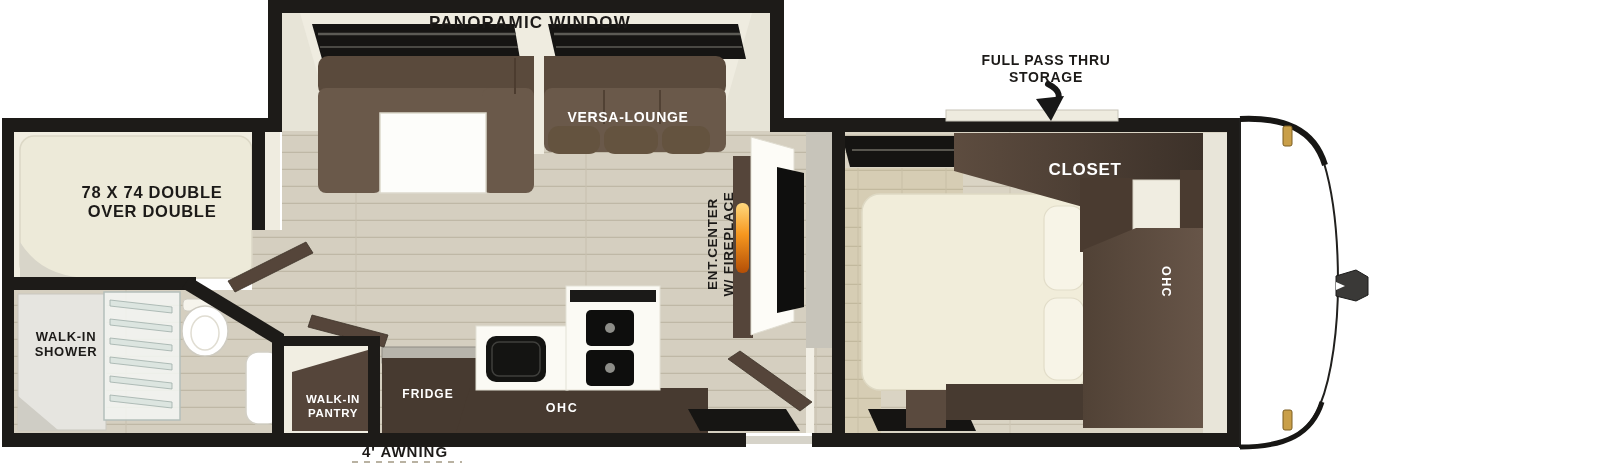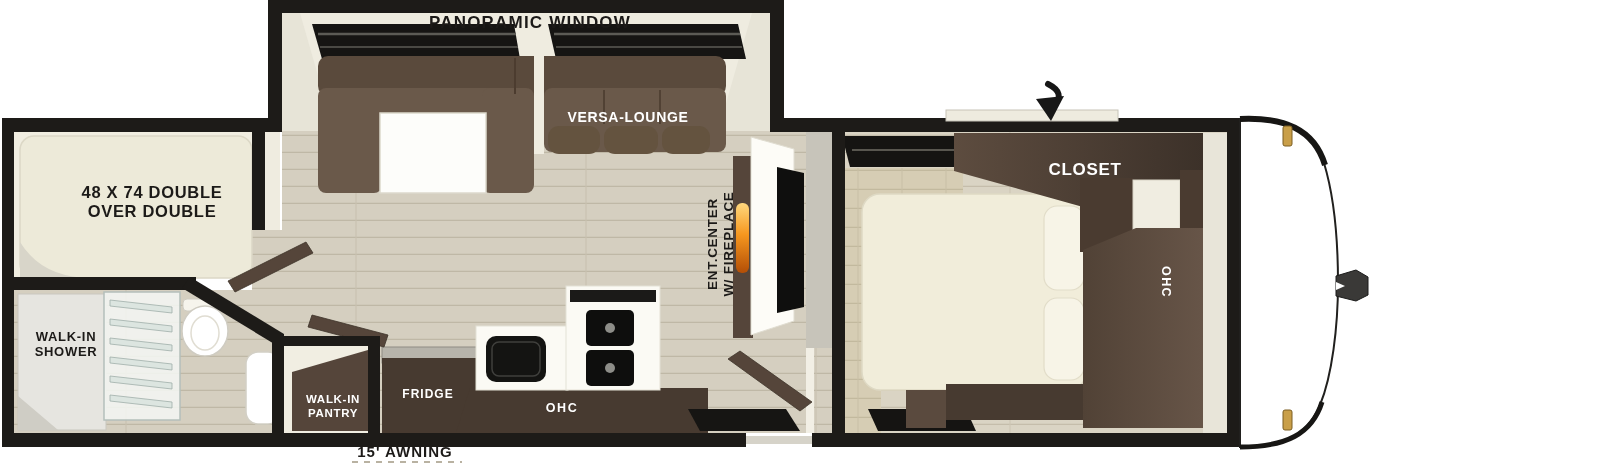--- a/index.html
+++ b/index.html
@@ -199,28 +199,30 @@
     <path d="M1240,447 C1286,447 1312,434 1322,402" stroke="#171614" stroke-width="5" fill="none"></path>
     <rect x="1283" y="126" width="9" height="20" rx="2" fill="#c99f49" stroke="#7c5f22" stroke-width="1"></rect>
     <rect x="1283" y="410" width="9" height="20" rx="2" fill="#c99f49" stroke="#7c5f22" stroke-width="1"></rect>
     <polygon points="1336,276 1356,270 1368,277 1368,295 1356,301 1336,296" fill="#3a3937" stroke="#1b1b1a" stroke-width="1"></polygon>
     <polygon points="1336,282 1345,286 1336,290" fill="#ffffff"></polygon>
   </g>
 </svg>
 
 <div class="lbl" style="left:530px;top:23px;font-size:17px;letter-spacing:1.2px">PANORAMIC WINDOW</div>
 <div class="lbl white" style="left:628px;top:117px;font-size:14px">VERSA-LOUNGE</div>
+<div class="lbl" style="left:1046px;top:69px;font-size:14px">FULL PASS THRU
+STORAGE</div>
 <div class="lbl white" style="left:1085px;top:170px;font-size:17px">CLOSET</div>
-<div class="lbl" style="left:152px;top:202px;font-size:16.5px">48 X 74 DOUBLE
+<div class="lbl" style="left:152px;top:202px;font-size:16.5px">78 X 74 DOUBLE
 OVER DOUBLE</div>
 <div class="lbl white rot-cw" style="left:1166px;top:282px;font-size:12.5px;letter-spacing:1.4px">OHC</div>
 <div class="lbl rot-ccw" style="left:721px;top:244px;font-size:13.5px">ENT.CENTER
 W/ FIREPLACE</div>
 <div class="lbl" style="left:66px;top:344px;font-size:13px">WALK-IN
 SHOWER</div>
 <div class="lbl white" style="left:333px;top:407px;font-size:11.5px">WALK-IN
 PANTRY</div>
 <div class="lbl white" style="left:428px;top:394px;font-size:12px;letter-spacing:1px">FRIDGE</div>
 <div class="lbl white" style="left:562px;top:408px;font-size:12.5px;letter-spacing:1.6px">OHC</div>
-<div class="lbl" style="left:405px;top:452px;font-size:15px;letter-spacing:1px">15' AWNING</div>
+<div class="lbl" style="left:405px;top:452px;font-size:15px;letter-spacing:1px">4' AWNING</div>
 <div class="awning-dash" style="left:352px;top:461px;width:110px"></div>
 
 </div>
 
 </body></html>

